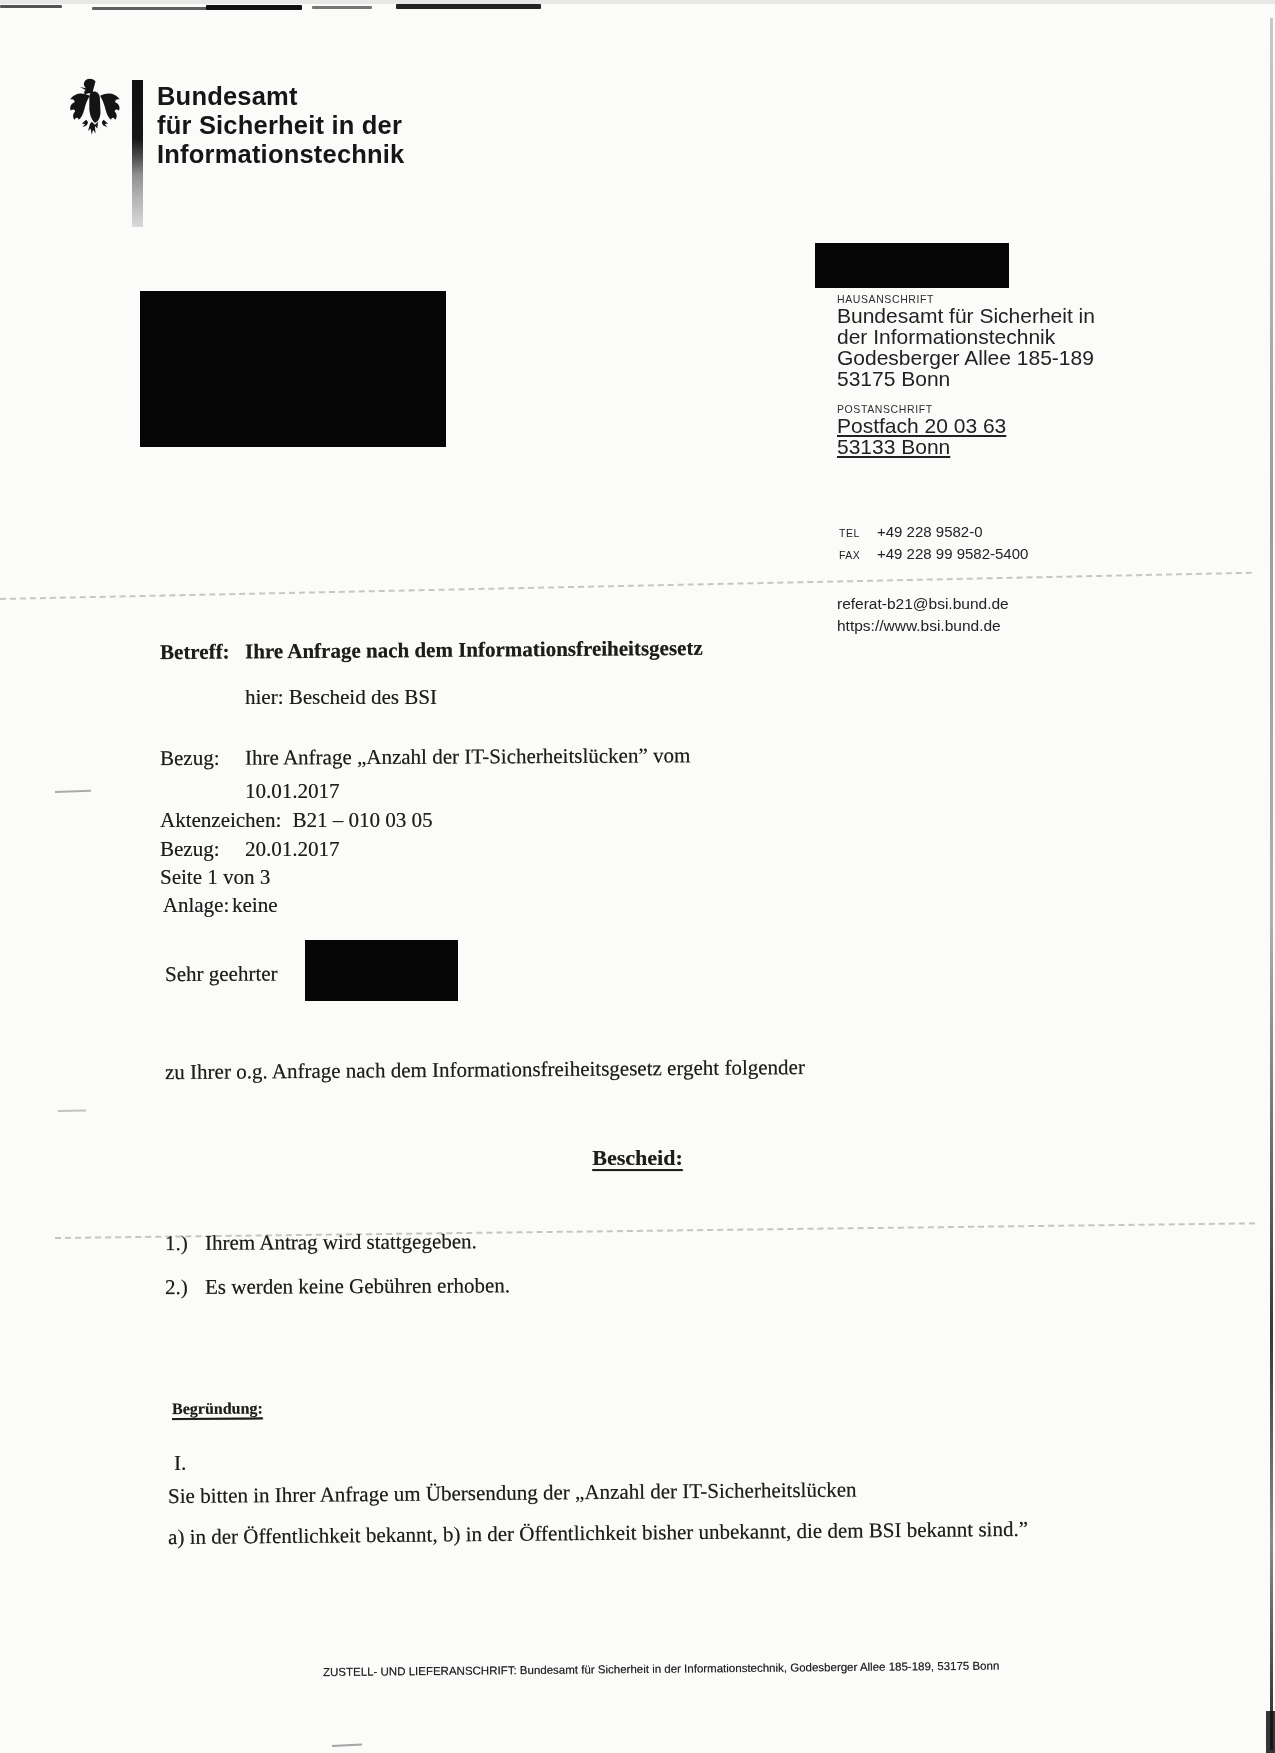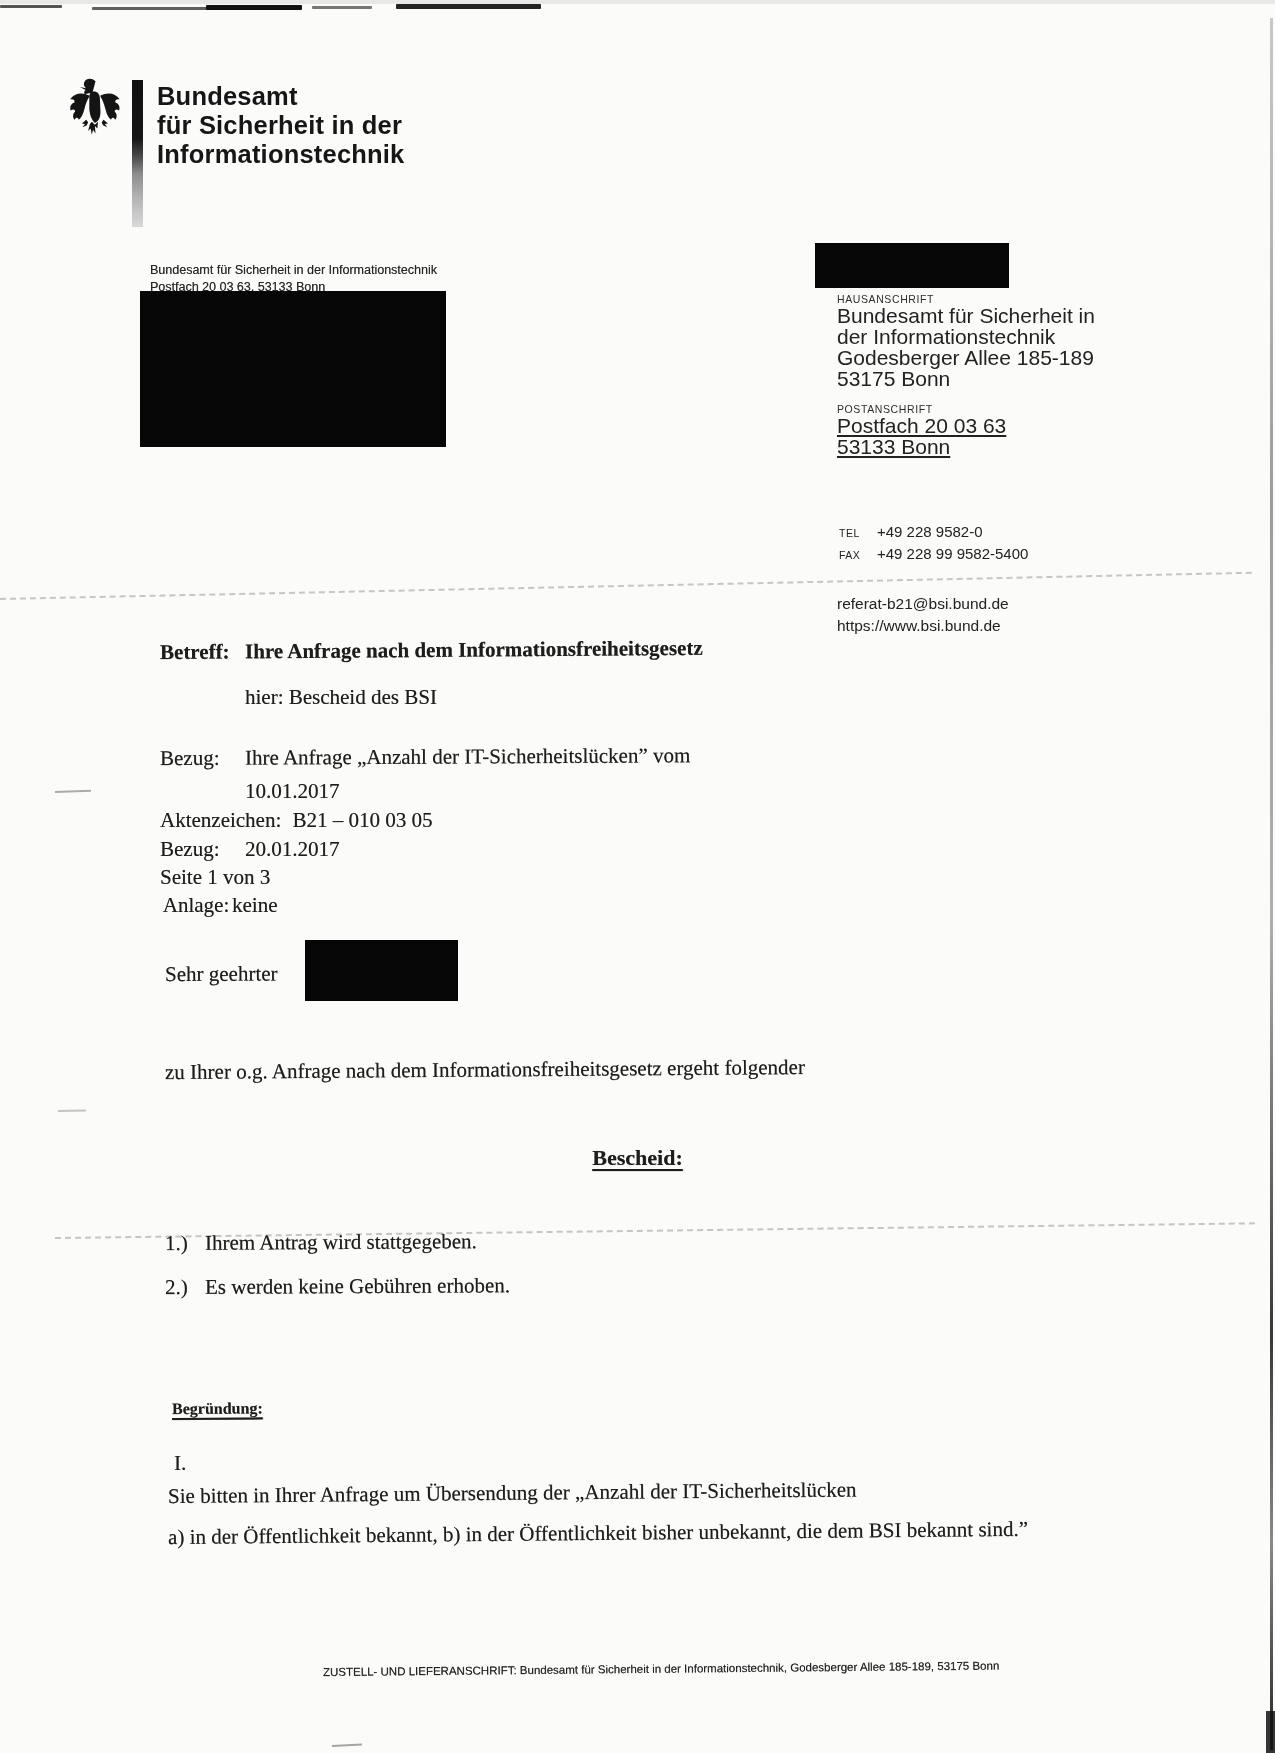--- a/index.html
+++ b/index.html
@@ -77,24 +77,20 @@
       </g>
     </svg>
   </div>
   <div class="abs logo-bar"></div>
   <div class="abs agency sans">
     <div>Bundesamt</div>
     <div>für Sicherheit in der</div>
     <div>Informationstechnik</div>
   </div>
 
-  <div class="abs sender sans soft">
-    <div>Bundesamt für Sicherheit in der Informationstechnik</div>
-    <div>Postfach 20 03 63, 53133 Bonn</div>
-  </div>
 
   <div class="redact redact-recipient"></div>
   <div class="redact redact-stamp"></div>
 
   <div>
     <div class="abs clabel sans" style="left:837px;top:289px;">HAUSANSCHRIFT</div>
     <div class="abs cval sans" style="left:837px;top:301px;">
       <div>Bundesamt für Sicherheit in</div>
       <div>der Informationstechnik</div>
       <div>Godesberger Allee 185-189</div>

